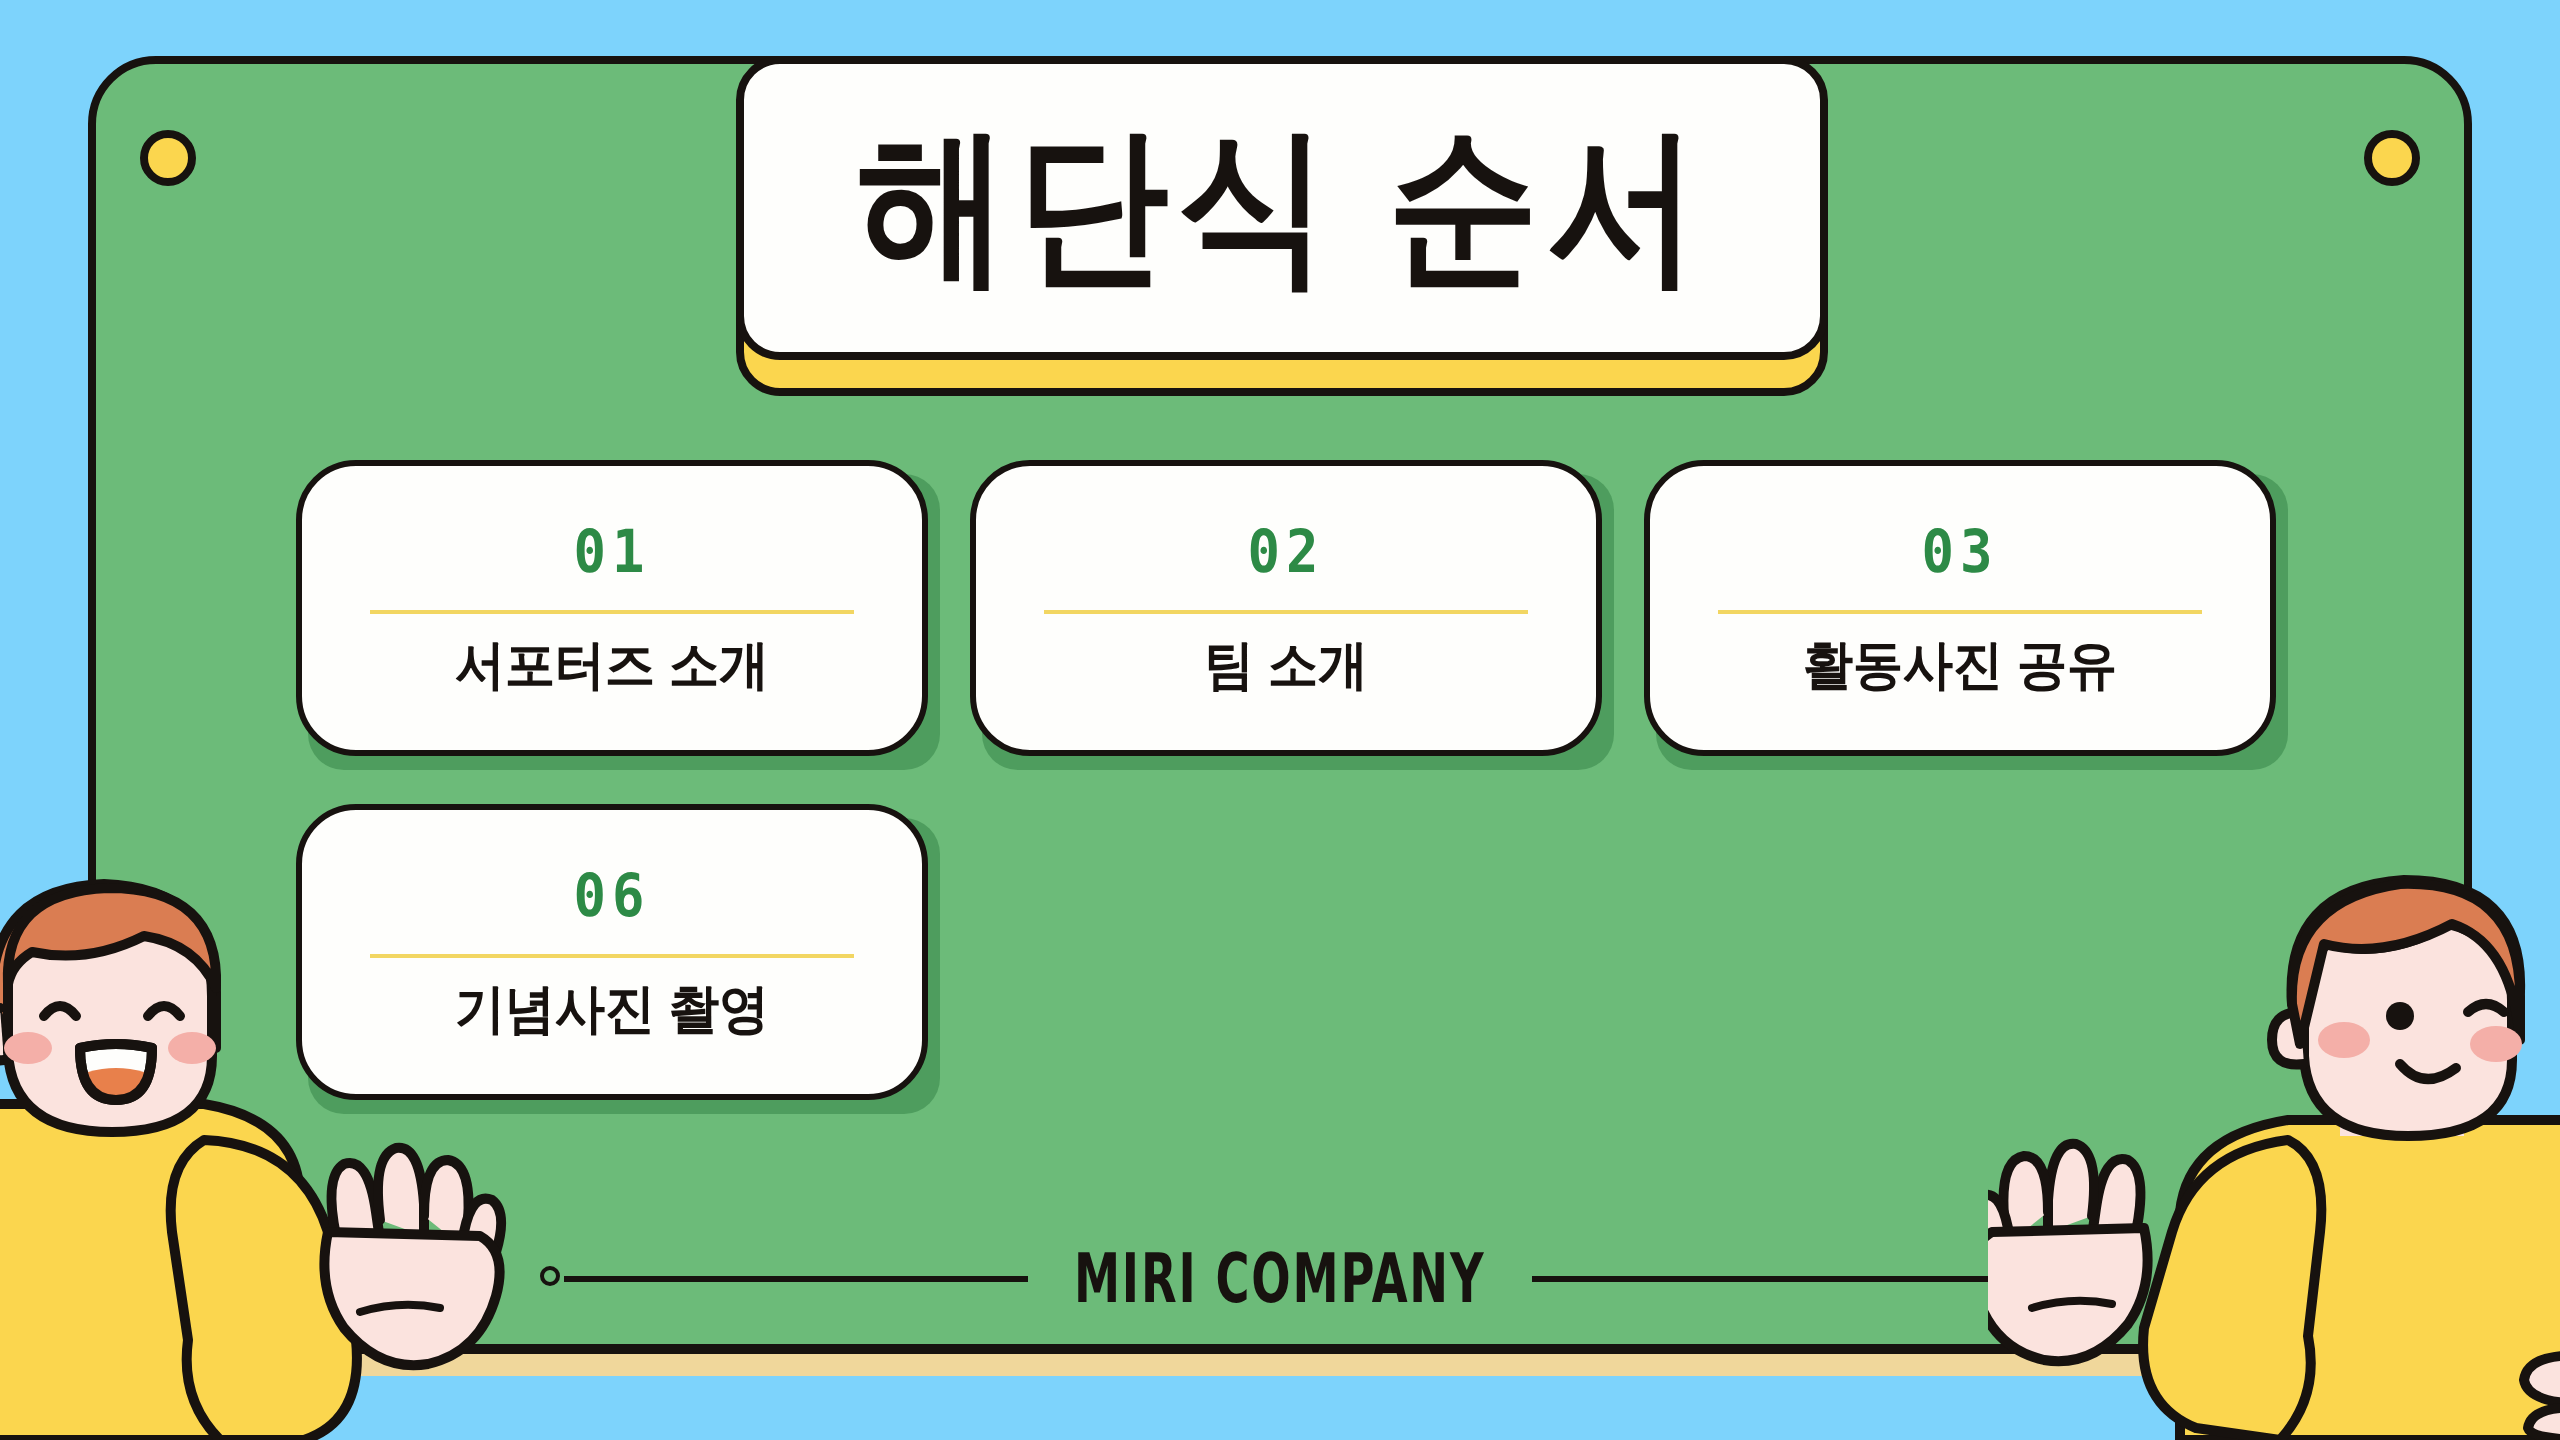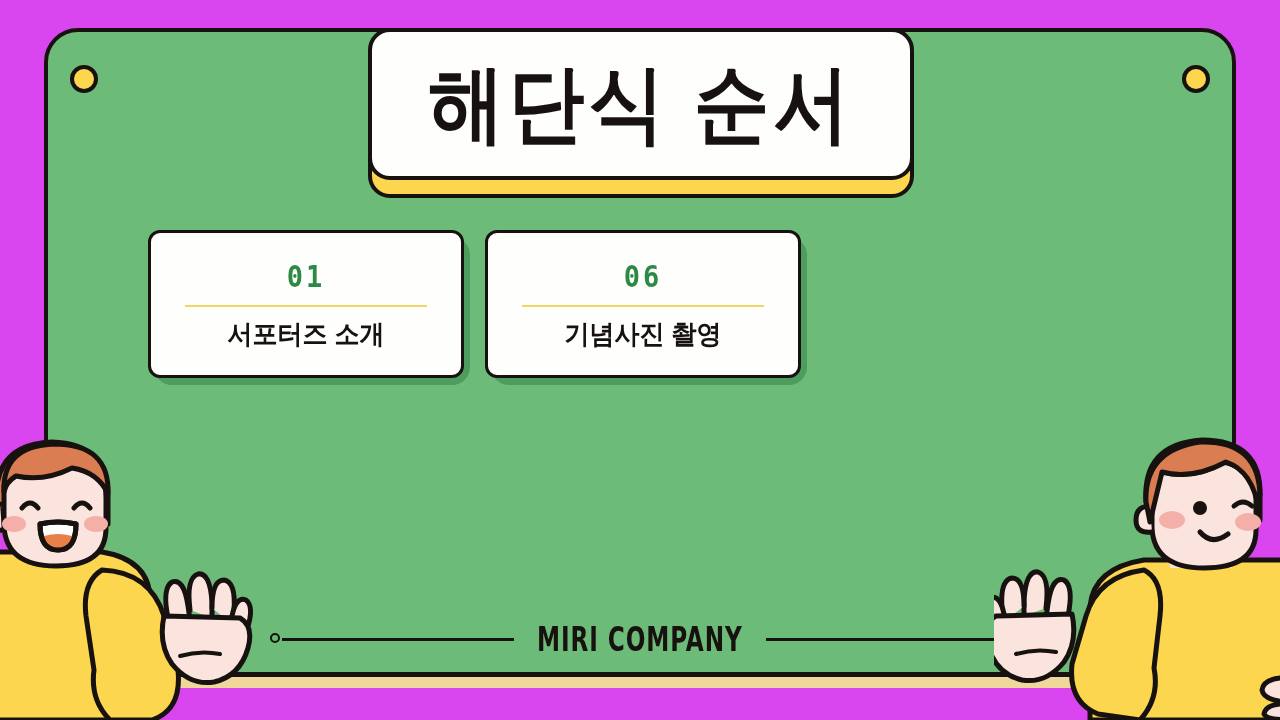--- a/index.html
+++ b/index.html
@@ -5,21 +5,21 @@
   * { margin:0; padding:0; box-sizing:border-box; }
   html, body {
     width:1280px; height:720px;
     overflow:hidden;
     background:#FCEAB8;
     font-family:"Liberation Sans", sans-serif;
   }
   #slide {
     position:relative;
     width:1280px; height:720px;
-    background:#d946ef;
+    background:#7dd3fc;
     overflow:hidden;
   }
 
   
   .board {
     position:absolute;
     left:44px; top:28px;
     width:1192px; height:648px;
     background:#6CBB79;
     border:4px solid #17120F;
@@ -94,21 +94,21 @@
     width:316px; height:148px;
     background:#4E9D5E;
     border-radius:18px;
   }
   .card {
     position:absolute;
     left:0; top:0;
     width:316px; height:148px;
     background:#FEFEFC;
     border:3px solid #17120F;
-    border-radius:12px;
+    border-radius:30px;
     display:flex;
     flex-direction:column;
     align-items:center;
     justify-content:center;
     padding:14px 34px;
   }
   .card-num {
     font-size:27px;
     font-weight:900;
     color:#2D8A46;
@@ -196,21 +196,37 @@
 
     <div class="card-wrap">
       <div class="card-shadow"></div>
       <div class="card">
         <span class="card-num">01</span>
         <span class="card-rule"></span>
         <span class="card-title">서포터즈 소개</span>
       </div>
     </div>
 
-
+    <div class="card-wrap">
+      <div class="card-shadow"></div>
+      <div class="card">
+        <span class="card-num">02</span>
+        <span class="card-rule"></span>
+        <span class="card-title">팀 소개</span>
+      </div>
+    </div>
+
+    <div class="card-wrap">
+      <div class="card-shadow"></div>
+      <div class="card">
+        <span class="card-num">03</span>
+        <span class="card-rule"></span>
+        <span class="card-title">활동사진 공유</span>
+      </div>
+    </div>
 
 
 
     <div class="card-wrap">
       <div class="card-shadow"></div>
       <div class="card">
         <span class="card-num">06</span>
         <span class="card-rule"></span>
         <span class="card-title">기념사진 촬영</span>
       </div>

